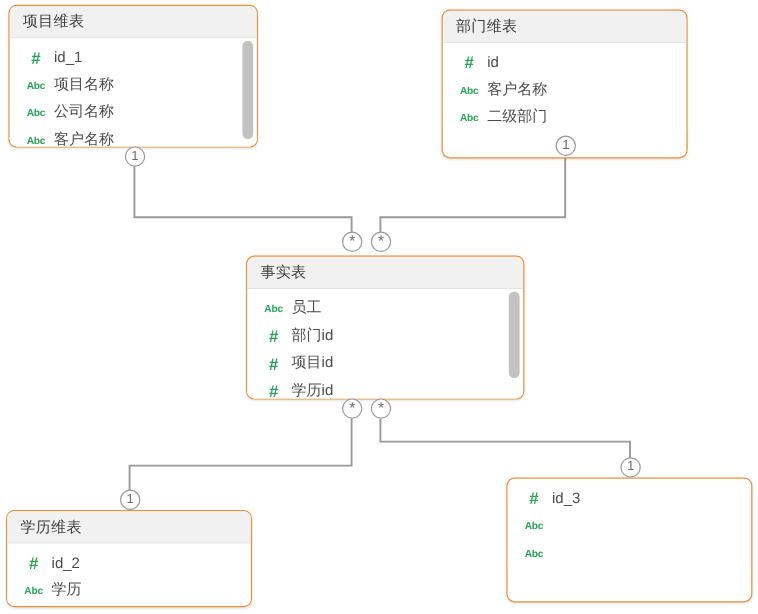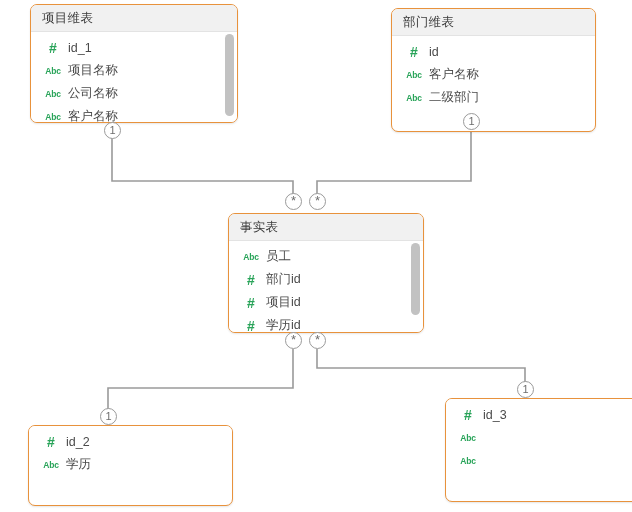--- a/index.html
+++ b/index.html
@@ -26,21 +26,20 @@
     pointer-events: none;
   }
   .table-card {
     position: absolute;
     box-sizing: border-box;
     border: 1.4px solid #e8923c;
     border-radius: 7px;
     background: #ffffff;
     overflow: hidden;
     box-shadow: 0 1px 2px rgba(0,0,0,0.10);
-    margin-left: 23px;
   }
   .table-header {
     box-sizing: border-box;
     height: 27px;
     background: #f1f1f1;
     border-bottom: 1px solid #e3e3e3;
     display: flex;
     align-items: center;
     padding-left: 11px;
     font-size: 12.5px;
@@ -169,21 +168,21 @@
         <span class="field-icon abc">Abc</span>
         <span class="field-label">客户名称</span>
       </div>
       <div class="field-row">
         <span class="field-icon abc">Abc</span>
         <span class="field-label">二级部门</span>
       </div>
     </div>
   </div>
 
-  <div class="table-card" style="left:205px; top:213px; width:196px; height:120px;">
+  <div class="table-card" style="left:205px; top:213px; width:232px; height:120px;">
     <div class="table-header">
       <span>事实表</span>
     </div>
     <div class="table-body">
       <div class="field-row">
         <span class="field-icon abc">Abc</span>
         <span class="field-label">员工</span>
       </div>
       <div class="field-row">
         <span class="field-icon num">#</span>
@@ -197,20 +196,23 @@
         <span class="field-icon num">#</span>
         <span class="field-label">学历id</span>
       </div>
       <div class="scroll-track">
         <div class="scroll-thumb" style="top:0; height:72px; right:0;"></div>
       </div>
     </div>
   </div>
 
   <div class="table-card" style="left:5px; top:425px; width:205px; height:81px;">
+    <div class="table-header">
+      <span>学历维表</span>
+    </div>
     <div class="table-body">
       <div class="field-row">
         <span class="field-icon num">#</span>
         <span class="field-label">id_2</span>
       </div>
       <div class="field-row">
         <span class="field-icon abc">Abc</span>
         <span class="field-label">学历</span>
       </div>
     </div>

